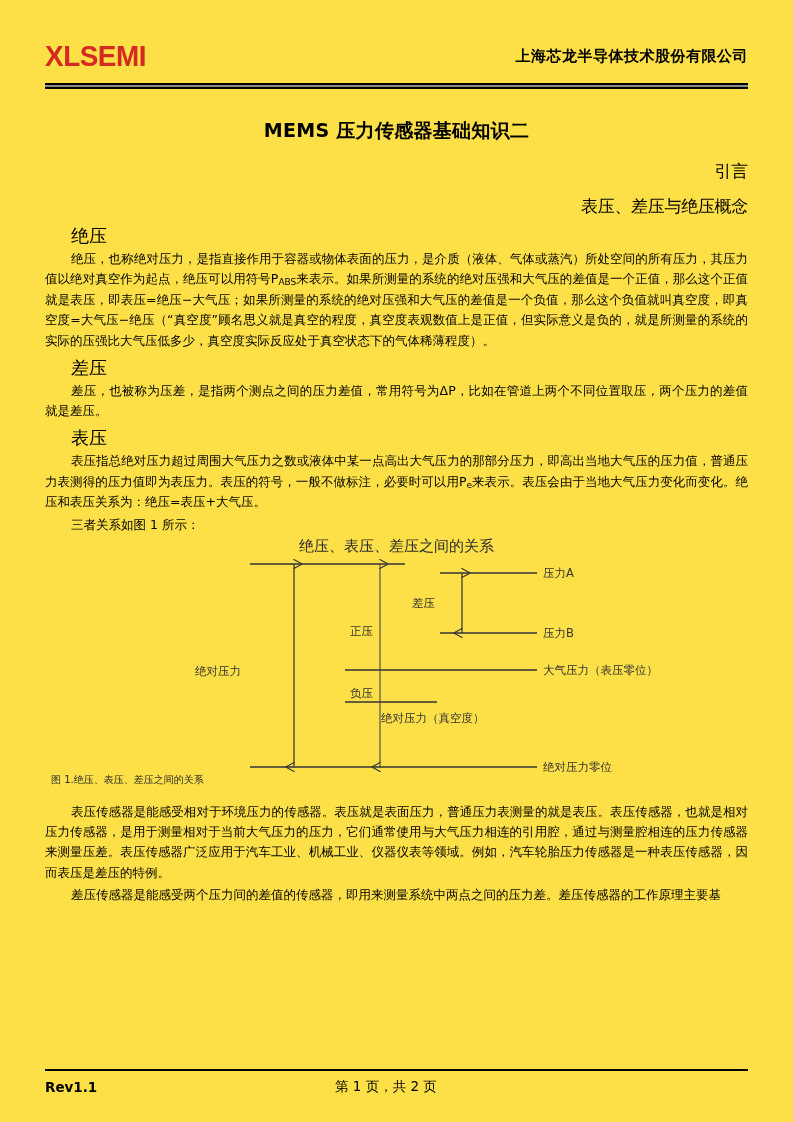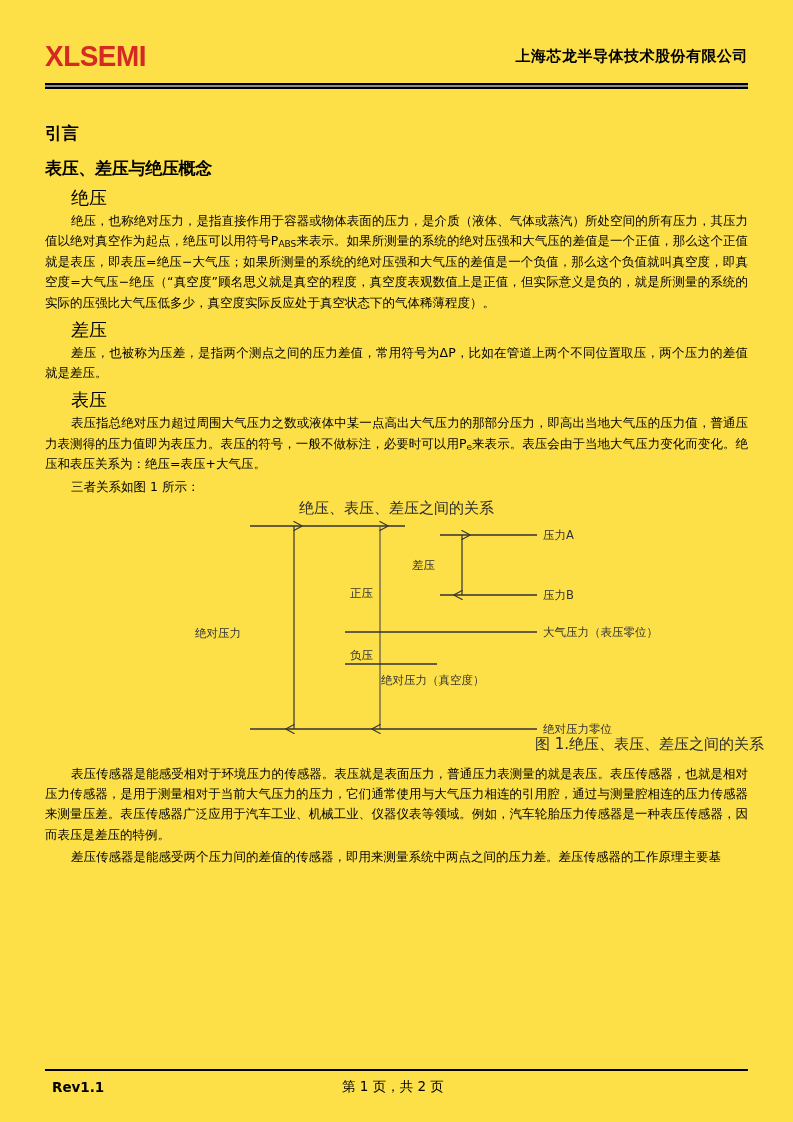--- a/index.html
+++ b/index.html
@@ -78,24 +78,25 @@
     font-family: "DejaVu Sans", sans-serif;
     font-size: 19px;
     font-weight: bold;
     color: #000000;
     margin: 8px 0 16px 0;
     letter-spacing: 0.3px;
   }
   h2.sec {
     font-family: "DejaVu Sans", sans-serif;
     font-size: 17px;
-    font-weight: bold;
+    font-weight: normal;
     color: #000000;
     margin: 12px 0 6px 0;
     letter-spacing: -0.3px;
+    text-align: right;
   }
   h3.subsec {
     font-family: "DejaVu Sans", sans-serif;
     font-size: 18px;
     font-weight: normal;
     color: #000000;
     margin: 5px 0 1px 0;
     padding-left: 26px;
   }
   p.para {
@@ -122,26 +123,26 @@
     left: 0;
     top: 0;
     width: 703px;
     text-align: center;
     font-family: "DejaVu Sans", sans-serif;
     font-size: 15px;
     color: #2b2b2b;
   }
   .fig-caption {
     position: absolute;
-    left: 16px;
+    left: 6px;
     top: 236px;
     width: 703px;
-    text-align: right;
-    font-family: "DejaVu Sans", sans-serif;
-    font-size: 15px;
+    text-align: left;
+    font-family: "DejaVu Sans", sans-serif;
+    font-size: 10px;
     color: #2b2b2b;
   }
   .fig-svg {
     position: absolute;
     left: 0;
     top: 20px;
   }
   .fig-lbl {
     font-family: "DejaVu Sans", sans-serif;
     font-size: 11.5px;
@@ -152,21 +153,21 @@
   .footer-rule {
     position: absolute;
     left: 45px;
     top: 1069px;
     width: 703px;
     height: 2px;
     background: #000000;
   }
   .footer {
     position: absolute;
-    left: 52px;
+    left: 45px;
     top: 1075px;
     width: 703px;
     height: 24px;
     display: flex;
     align-items: center;
   }
   .footer-rev {
     font-family: "DejaVu Sans", sans-serif;
     font-size: 13.5px;
     font-weight: bold;
@@ -190,20 +191,21 @@
     <div class="company-name">上海芯龙半导体技术股份有限公司</div>
   </div>
   <div class="header-rule">
     <div class="bar-top"></div>
     <div class="bar-mid"></div>
     <div class="bar-bot"></div>
   </div>
 
   <div class="content">
 
+    <div class="doc-title">MEMS 压力传感器基础知识二</div>
 
     <h2 class="sec">引言</h2>
 
     <h2 class="sec">表压、差压与绝压概念</h2>
 
     <h3 class="subsec">绝压</h3>
     <p class="para"><span>绝压，也称绝对压力，是指直接作用于容器或物体表面的压力，是介质（液体、气体或蒸汽）所处空间的所有压力，其压力值以绝对真空作为起点，绝压可以用符号P</span><sub>ABS</sub><span>来表示。如果所测量的系统的绝对压强和大气压的差值是一个正值，那么这个正值就是表压，即表压=绝压−大气压；如果所测量的系统的绝对压强和大气压的差值是一个负值，那么这个负值就叫真空度，即真空度=大气压−绝压（“真空度”顾名思义就是真空的程度，真空度表观数值上是正值，但实际意义是负的，就是所测量的系统的实际的压强比大气压低多少，真空度实际反应处于真空状态下的气体稀薄程度）。</span></p>
 
     <h3 class="subsec">差压</h3>
     <p class="para">差压，也被称为压差，是指两个测点之间的压力差值，常用符号为ΔP，比如在管道上两个不同位置取压，两个压力的差值就是差压。</p>

